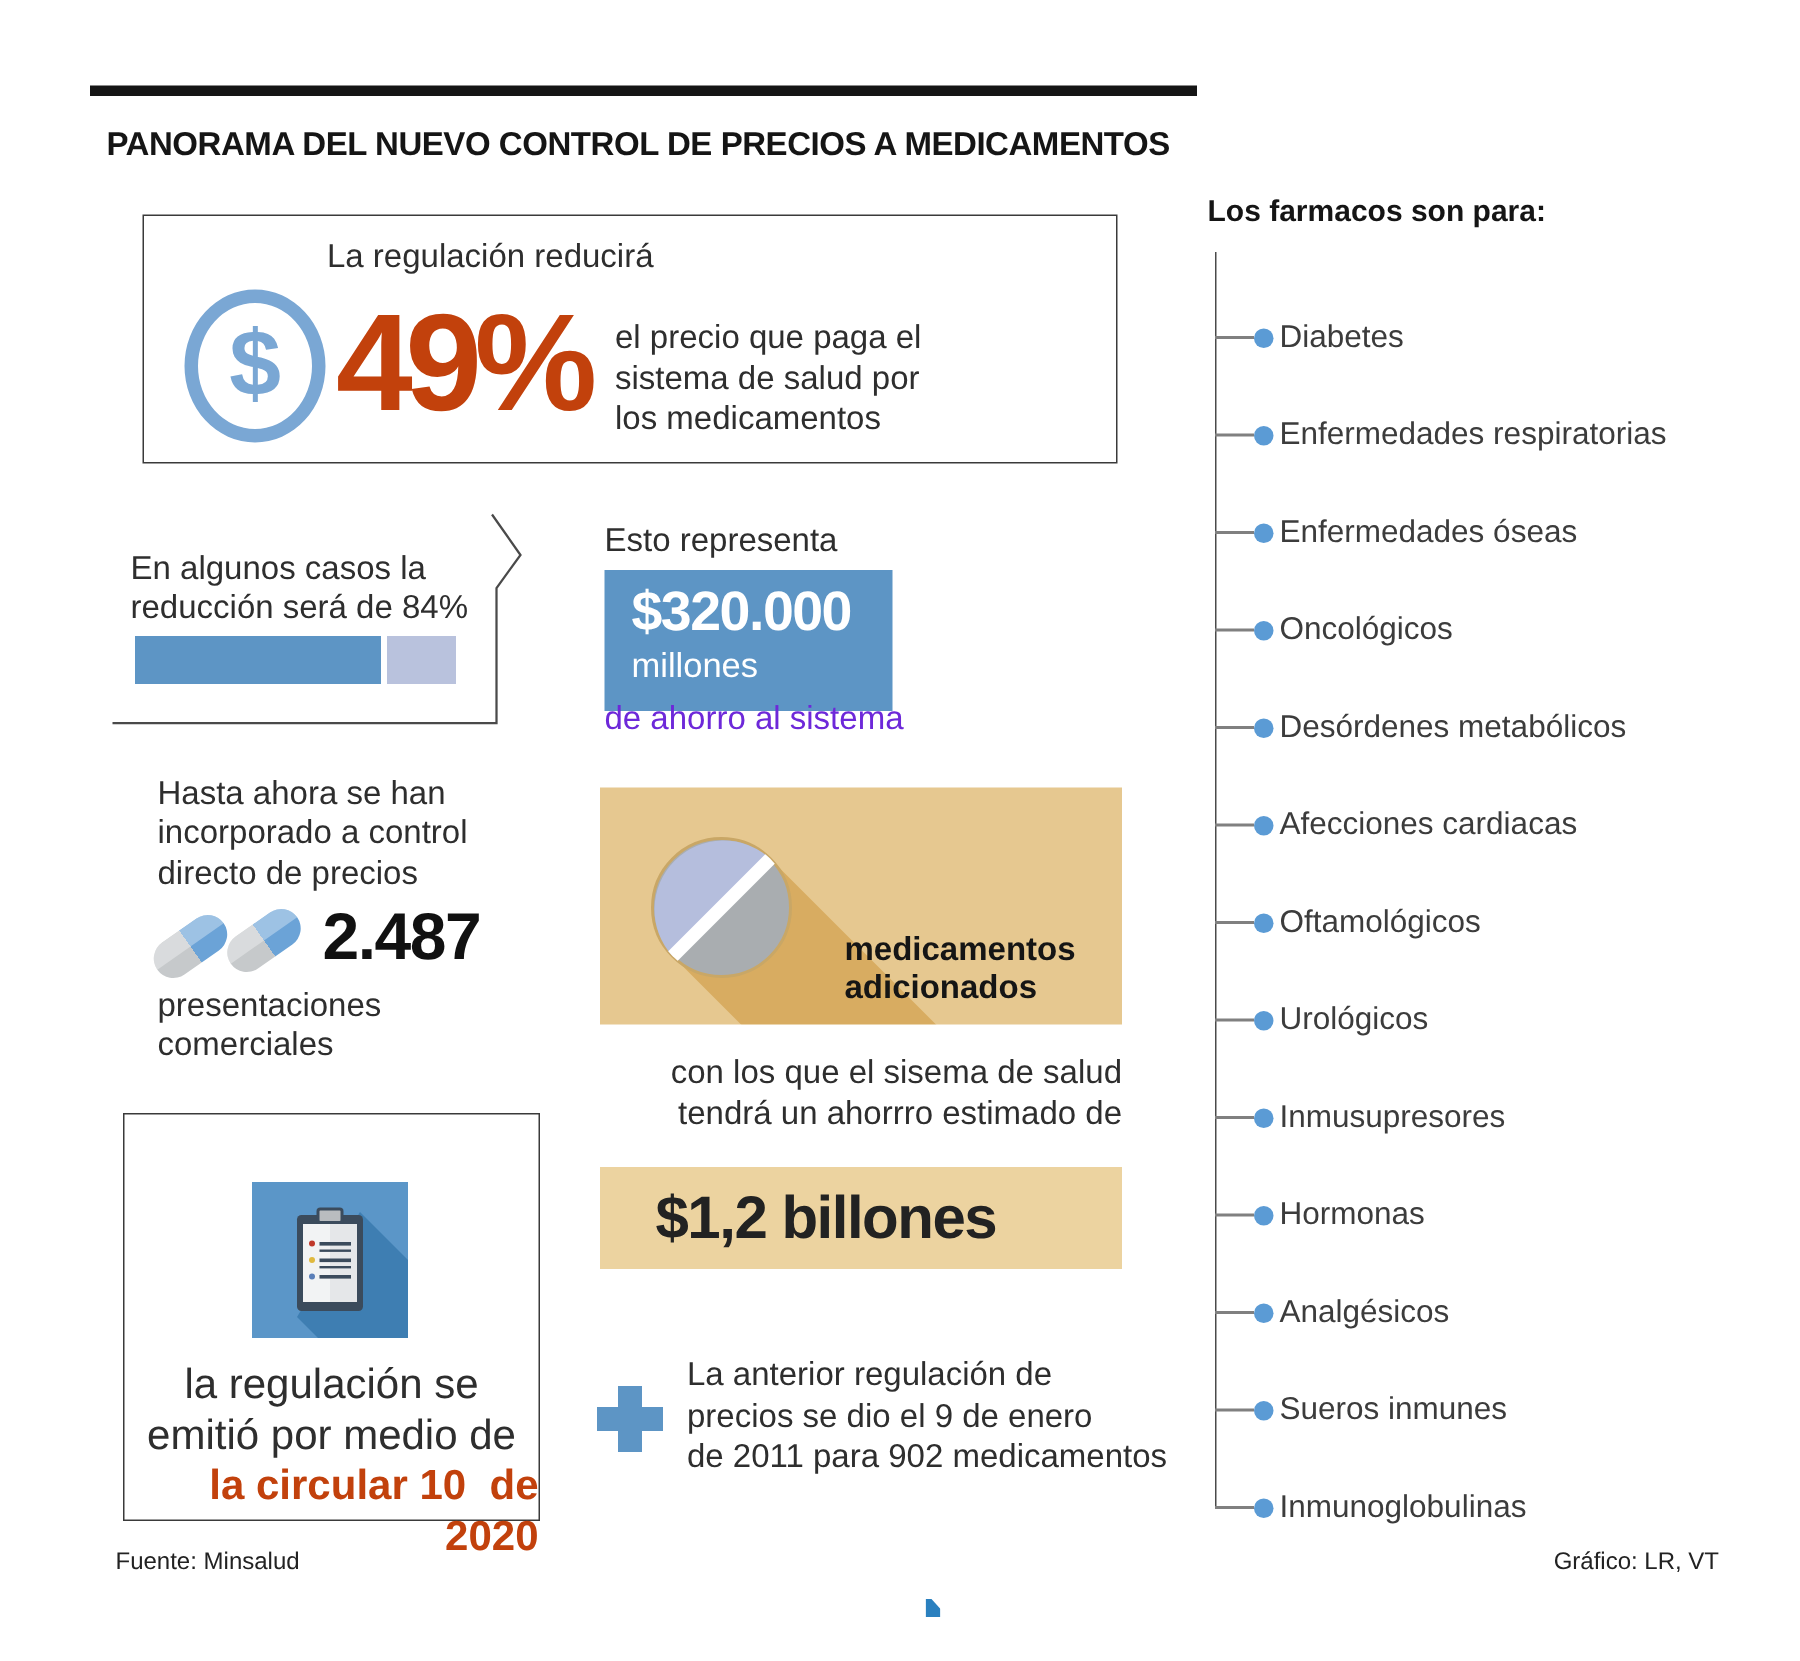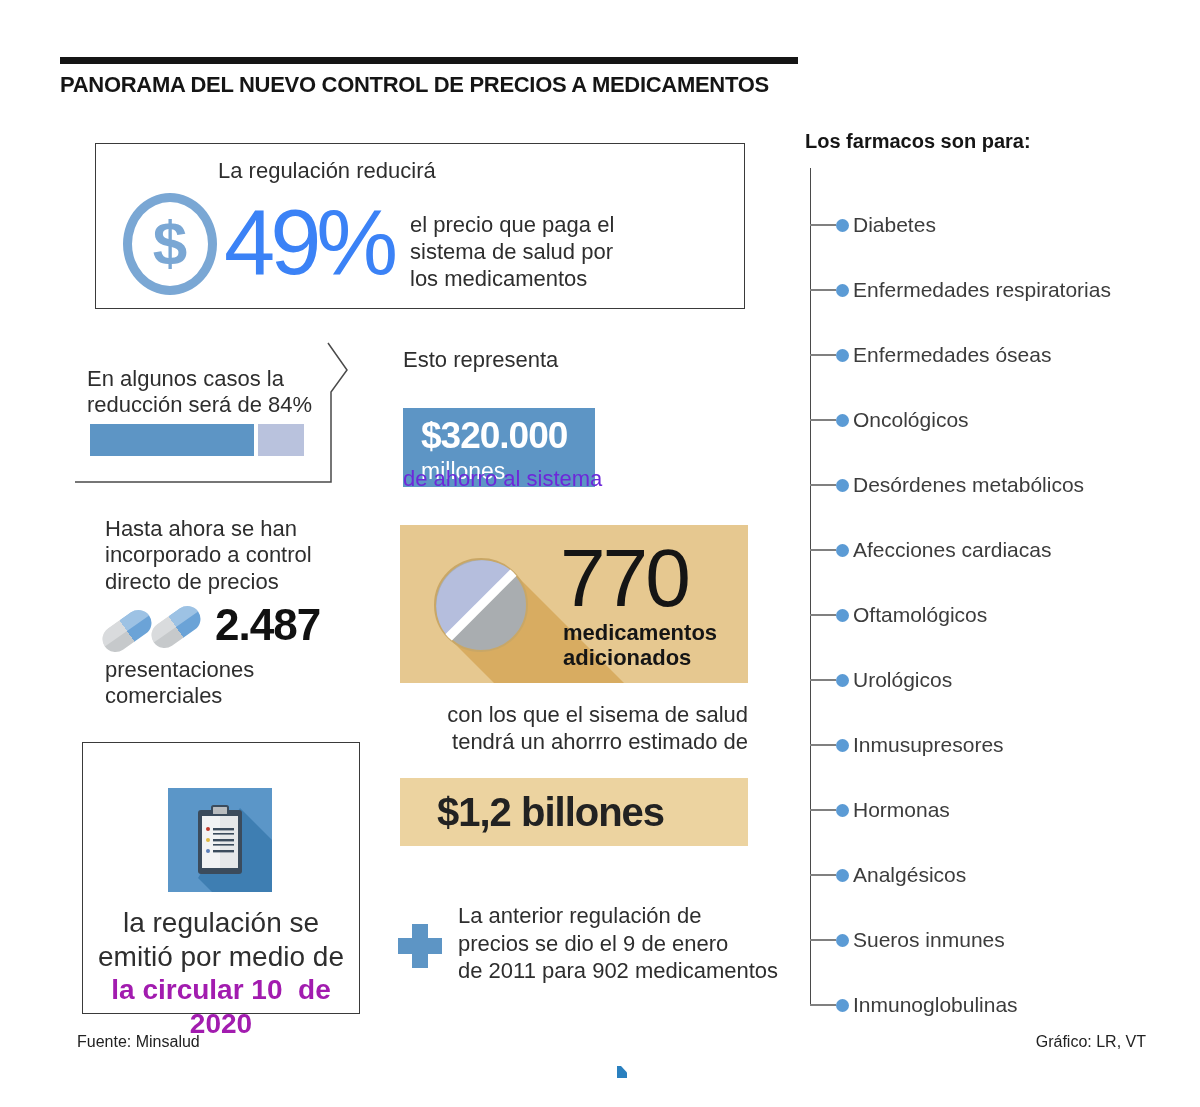--- a/index.html
+++ b/index.html
@@ -3,57 +3,57 @@
 <meta charset="utf-8">
 <style>
   html,body{margin:0;padding:0;background:#ffffff;}
   .page{
     position:relative;width:1200px;height:1107px;background:#ffffff;overflow:hidden;
     font-family:"Liberation Sans",sans-serif;color:#1f1f1f;
   }
   .abs{position:absolute;}
   
   .title-rule{left:60px;top:57px;width:738px;height:7px;background:#151515;}
-  .page-title{left:60px;top:72px;font-size:22px;font-weight:bold;letter-spacing:-0.3px;color:#151515;margin:0;}
+  .page-title{left:60px;top:72px;font-size:22px;font-weight:bold;letter-spacing:-0.3px;color:#151515;margin:11px;}
   
   .reg-box{left:95px;top:143px;width:648px;height:164px;border:1.5px solid #3a3a3a;}
   .reg-intro{left:218px;top:158px;font-size:22px;color:#2e2e2e;}
   .dollar-icon{left:123px;top:193px;width:76px;height:84px;border:9px solid #7aa7d4;border-radius:50%;
     display:flex;align-items:center;justify-content:center;}
   .dollar-icon span{font-size:62px;font-weight:bold;color:#7aa7d4;line-height:1;margin-top:-2px;}
-  .reg-percent{left:224px;top:196px;font-size:92px;font-weight:400;letter-spacing:-5px;color:#3b82f6;line-height:1;}
+  .reg-percent{left:224px;top:196px;font-size:92px;font-weight:700;letter-spacing:-5px;color:#c2410c;line-height:1;}
   .reg-desc{left:410px;top:212px;font-size:22px;line-height:1.22;color:#2e2e2e;}
   
   .callout-border{left:70px;top:338px;}
   .callout-text{left:87px;top:366px;font-size:22px;line-height:1.2;color:#2e2e2e;}
   .bar-dark{left:90px;top:424px;width:164px;height:32px;background:#5d95c5;}
   .bar-light{left:258px;top:424px;width:46px;height:32px;background:#b9c2dd;}
   
   .esto{left:403px;top:347px;font-size:22px;color:#2e2e2e;}
-  .blue-box{left:403px;top:380px;width:192px;height:79px;background:#5d95c5;color:#fff;padding-left:18px;box-sizing:border-box;margin-top:28px;}
+  .blue-box{left:403px;top:380px;width:192px;height:94px;background:#5d95c5;color:#fff;padding-left:18px;box-sizing:border-box;}
   .blue-box .amt{font-size:37px;font-weight:600;margin-top:7px;letter-spacing:-1px;}
   .blue-box .unit{font-size:23px;margin-top:1px;}
   .ahorro{left:403px;top:466px;font-size:22px;color:#6d28d9;}
   
   .hasta{left:105px;top:516px;font-size:22px;line-height:1.2;color:#2e2e2e;}
   .pills-icon{left:100px;top:592px;}
   .count2487{left:215px;top:600px;font-size:44px;font-weight:600;letter-spacing:-1px;color:#111;}
   .present{left:105px;top:657px;font-size:22px;line-height:1.2;color:#2e2e2e;}
   
   .tan-box1{left:400px;top:525px;width:348px;height:158px;background:#e6c890;overflow:hidden;}
   .meds-number{position:absolute;left:160px;top:12px;font-size:82px;letter-spacing:-3px;color:#151515;line-height:1;}
   .meds-label{position:absolute;left:163px;top:95px;font-size:22px;font-weight:bold;line-height:1.15;color:#151515;}
   .con-los{left:400px;top:702px;width:348px;text-align:right;font-size:22px;line-height:1.22;color:#2e2e2e;}
   .tan-box2{left:400px;top:778px;width:348px;height:68px;background:#ecd3a0;}
   .billones{position:absolute;left:37px;top:12px;font-size:40px;font-weight:600;letter-spacing:-1px;color:#222;}
   
   .circ-box{left:82px;top:742px;width:276px;height:270px;border:1.5px solid #3a3a3a;}
   .clip-square{position:absolute;left:85px;top:45px;}
   .circ-text{position:absolute;left:0;top:163px;width:100%;text-align:center;font-size:28px;line-height:1.2;color:#2e2e2e;}
-  .circ-text .bold{font-weight:bold;color:#a21caf;white-space:pre-wrap;}
+  .circ-text .bold{font-weight:bold;color:#c2410c;white-space:pre-wrap;text-align:right;}
   
   .plus-icon{left:398px;top:924px;width:44px;height:44px;}
   .plus-icon i{position:absolute;background:#5d95c5;}
   .plus-icon .v{left:14px;top:0;width:16px;height:44px;}
   .plus-icon .h{left:0;top:14px;width:44px;height:16px;}
   .prev-text{left:458px;top:902px;font-size:22px;line-height:1.25;color:#2e2e2e;}
   
   .pharma{left:805px;top:130px;width:370px;height:900px;}
   .pharma-title{position:absolute;left:0;top:0;font-size:20px;font-weight:bold;color:#151515;}
   .pharma-vline{position:absolute;left:5px;top:38px;width:0;height:838px;border-left:1.5px solid #4a4a4a;}
@@ -137,21 +137,20 @@
       <defs>
           <clipPath id="tc">
             <circle cx="81" cy="80" r="46"></circle>
           </clipPath>
         </defs>
       <polygon points="113.5,47.5 273.5,207.5 208.5,272.5 48.5,112.5" fill="#d8ac61"></polygon>
       <circle cx="81" cy="80" r="46" fill="#a9adb0" stroke="#c9a766" stroke-width="2"></circle>
       <path d="M 113.5 47.5 A 46 46 0 0 0 48.5 112.5 Z" fill="#b5bedd"></path>
       <line x1="44" y1="117" x2="118" y2="43" stroke="#ffffff" stroke-width="9" clip-path="url(#tc)"></line>
     </svg>
-    <div class="meds-number">770</div>
     <div class="meds-label">
       <div>medicamentos</div>
       <div>adicionados</div>
     </div>
   </div>
 
   <div class="abs con-los">
     <div>con los que el sisema de salud</div>
     <div>tendrá un ahorrro estimado de</div>
   </div>

